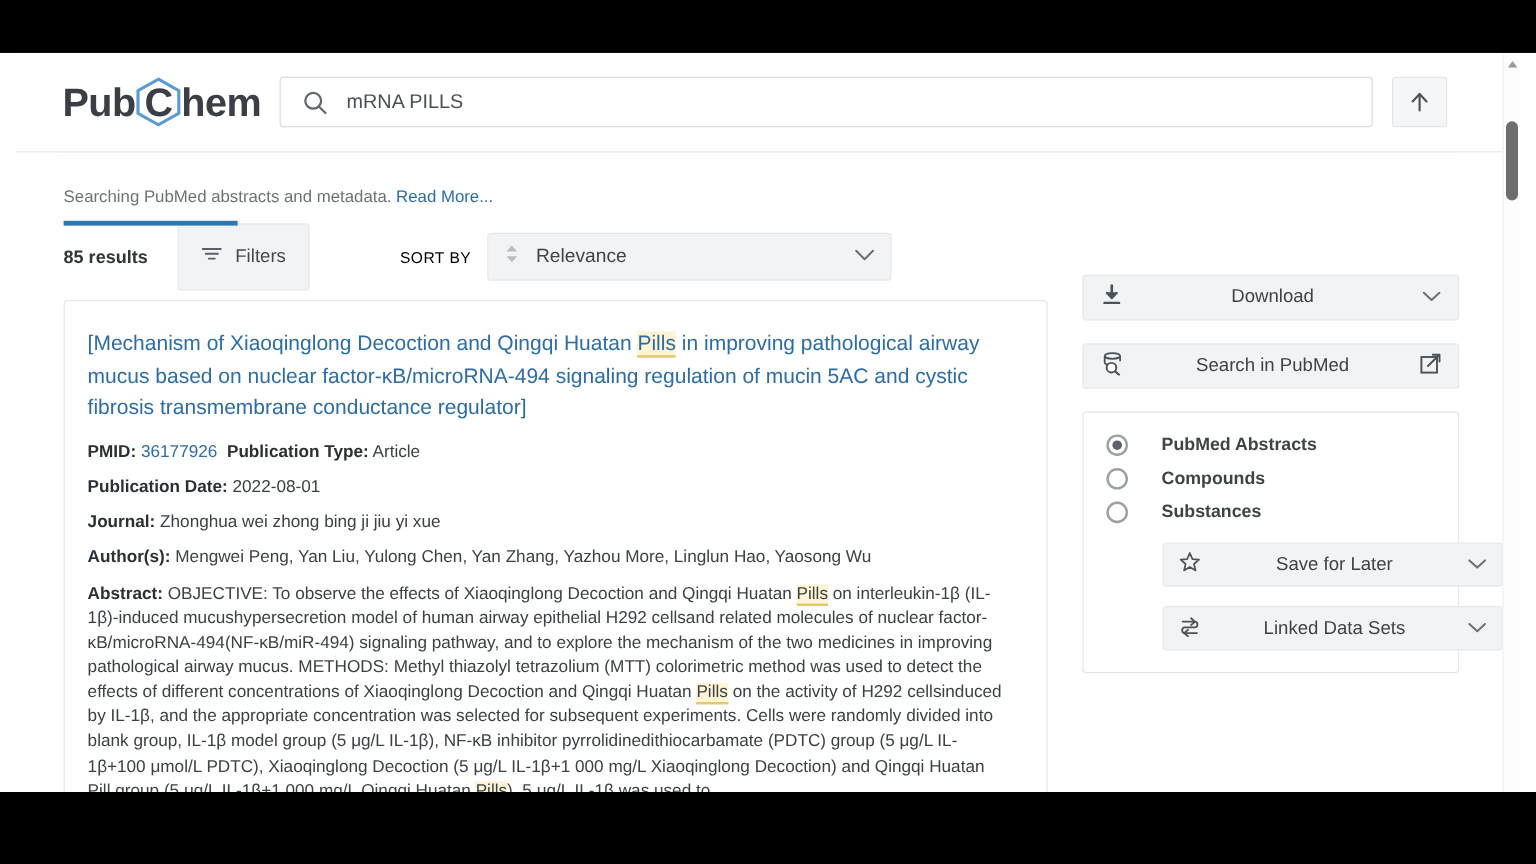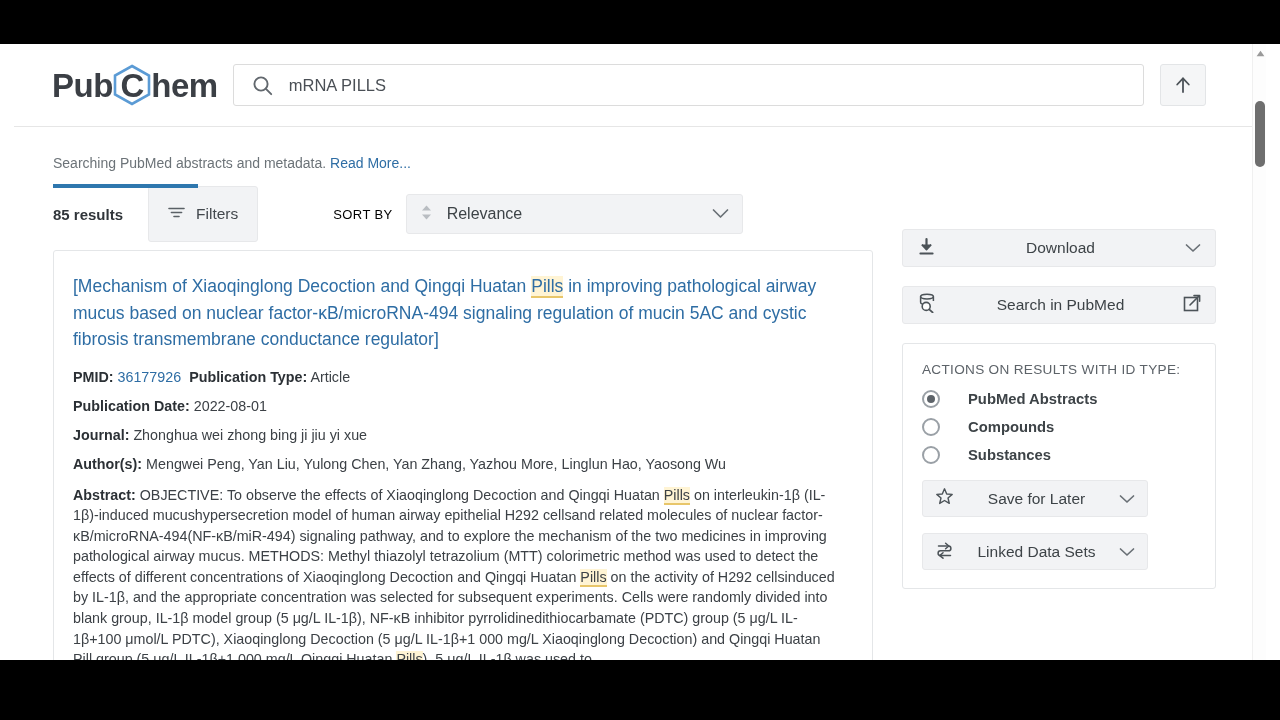--- a/index.html
+++ b/index.html
@@ -281,28 +281,29 @@
     width: 8px; height: 8px;
     border-radius: 50%;
     background: #5d6369;
   }
   .radio-label {
     font-size: 14.8px;
     color: #3d4347;
     font-weight: 600;
   }
   .panel-btn {
-    width: 226px; height: 37px;
+    width: 283px; height: 37px;
     background: #f2f3f5;
     border: 1px solid #e7e8ea;
     border-radius: 3px;
     display: flex; align-items: center;
     padding: 0 12px;
     margin-top: 16px;
     cursor: pointer;
+    margin-left: 47px;
   }
   .panel-btn .blabel {
     flex: 1; text-align: center;
     font-size: 15.5px;
     color: #3d4347;
   }
 
   
   .scrollbar {
     position: absolute;
@@ -483,21 +484,20 @@
       <span>
         <svg width="18" height="18" viewBox="0 0 18 18" aria-hidden="true">
           <rect x="1.5" y="3.5" width="13" height="13" fill="none" stroke="#4c5358" stroke-width="1.6"></rect>
           <line x1="7" y1="11" x2="16" y2="2" stroke="#4c5358" stroke-width="1.6" stroke-linecap="round"></line>
           <polyline points="11,1.6 16.6,1.6 16.6,7.2" fill="none" stroke="#4c5358" stroke-width="1.6" stroke-linecap="round" stroke-linejoin="round"></polyline>
         </svg>
       </span>
     </div>
 
     <div class="side-panel">
-      <div class="panel-head">ACTIONS ON RESULTS WITH ID TYPE:</div>
 
       <div class="radio-row">
         <span class="radio on"></span>
         <span class="radio-label">PubMed Abstracts</span>
       </div>
       <div class="radio-row">
         <span class="radio"></span>
         <span class="radio-label">Compounds</span>
       </div>
       <div class="radio-row">

